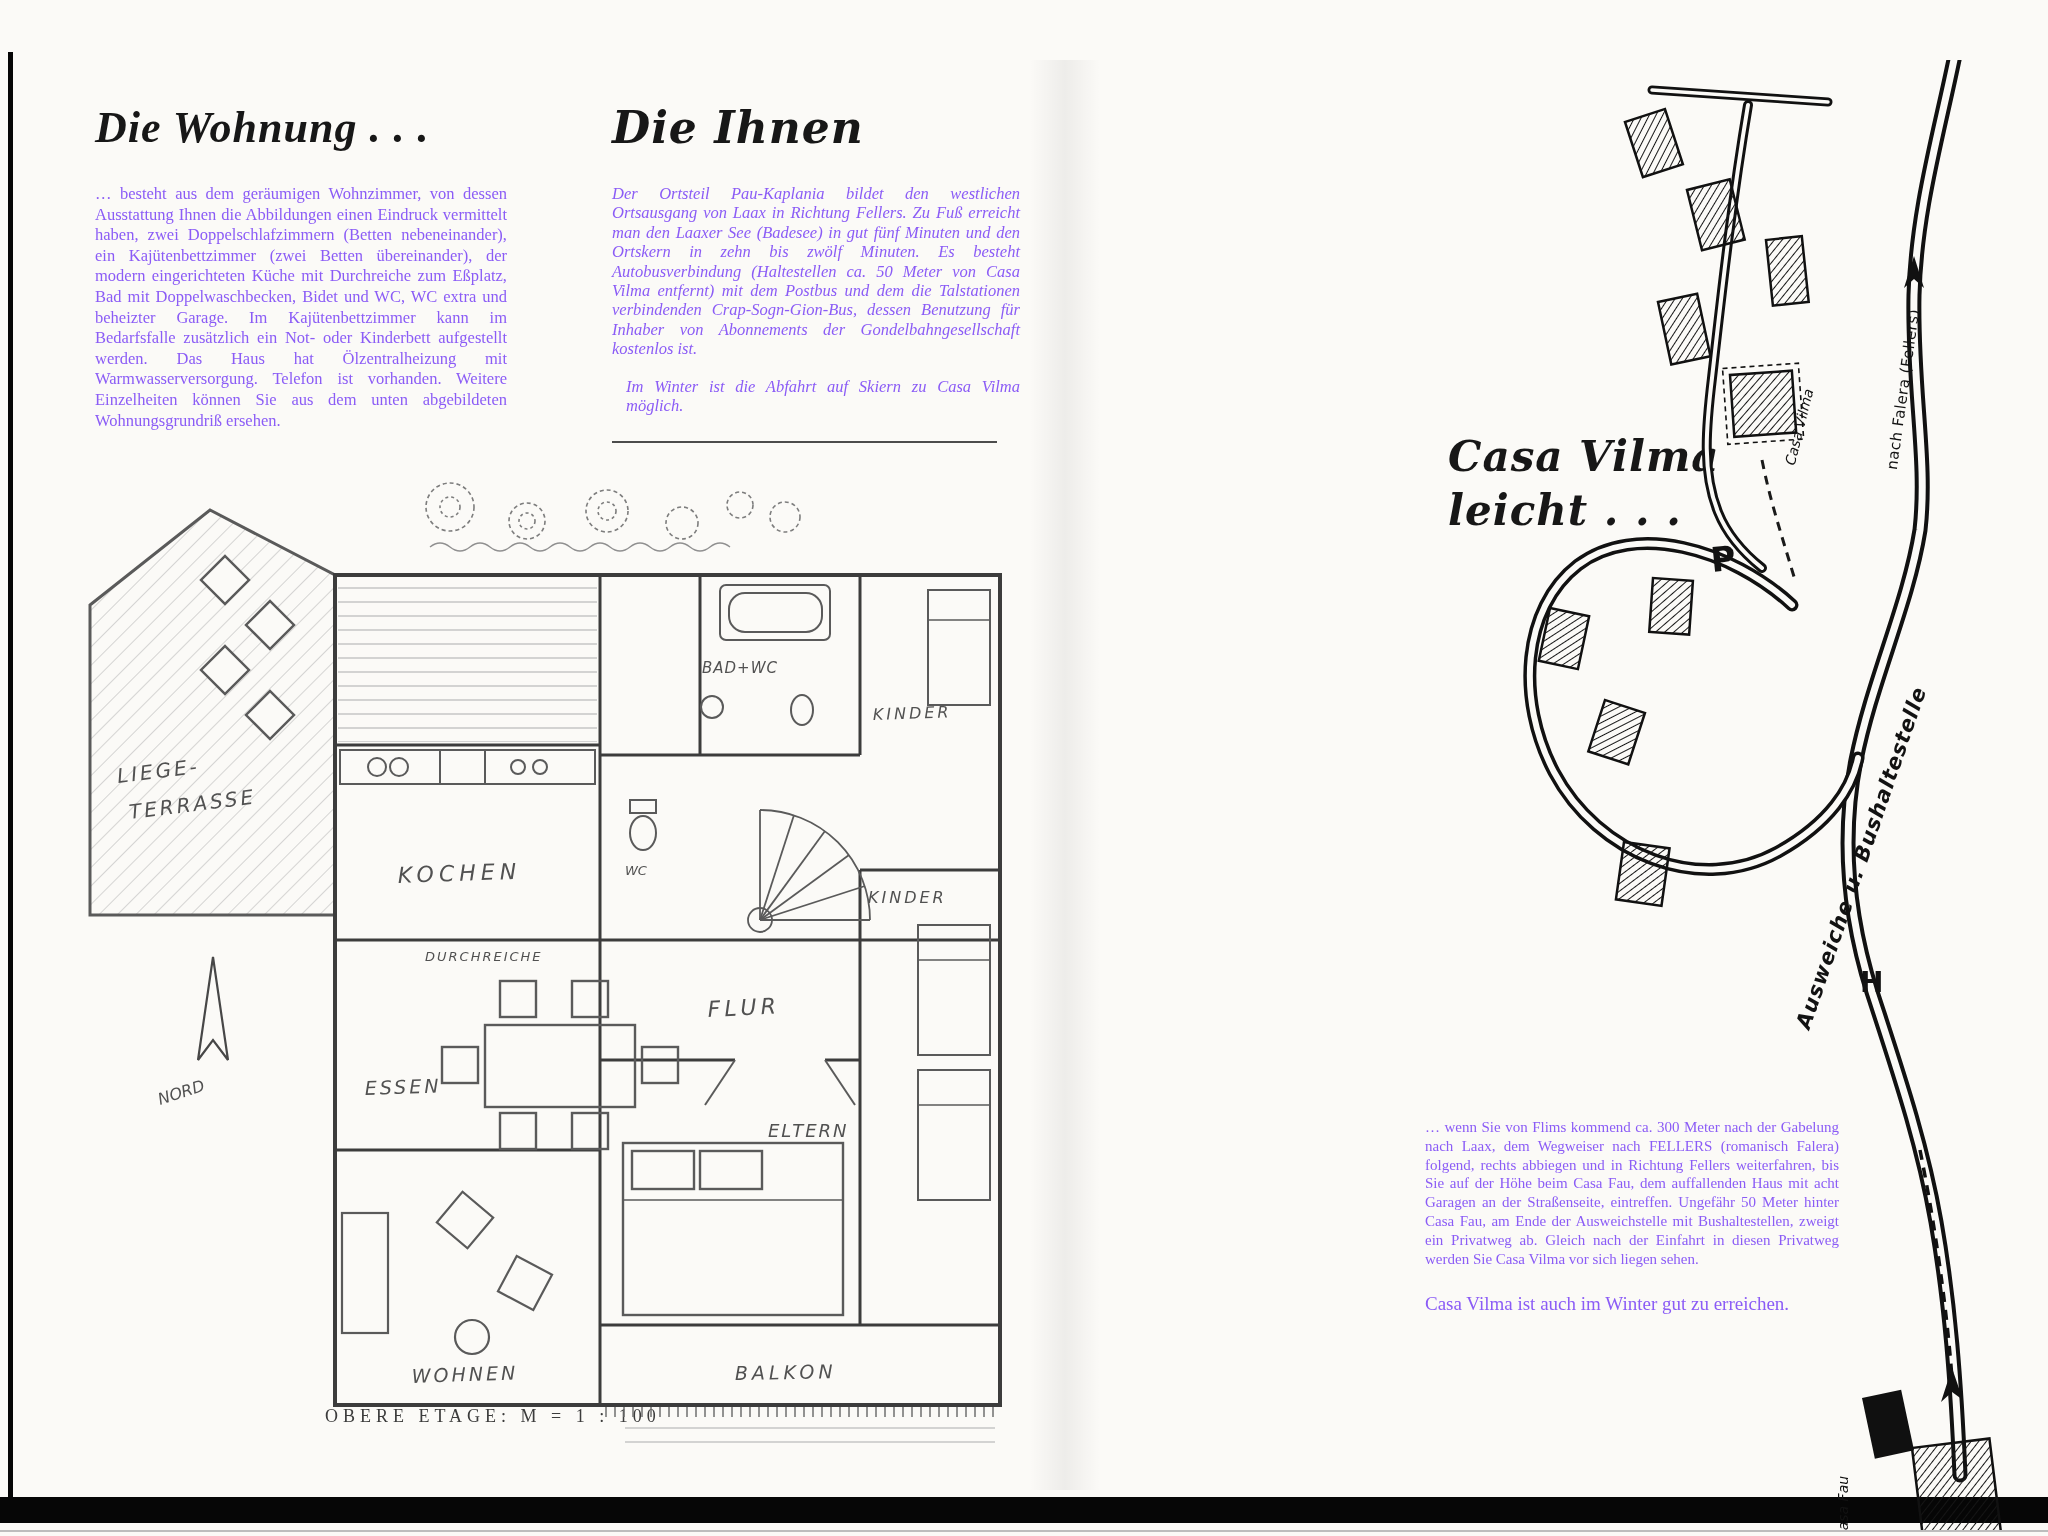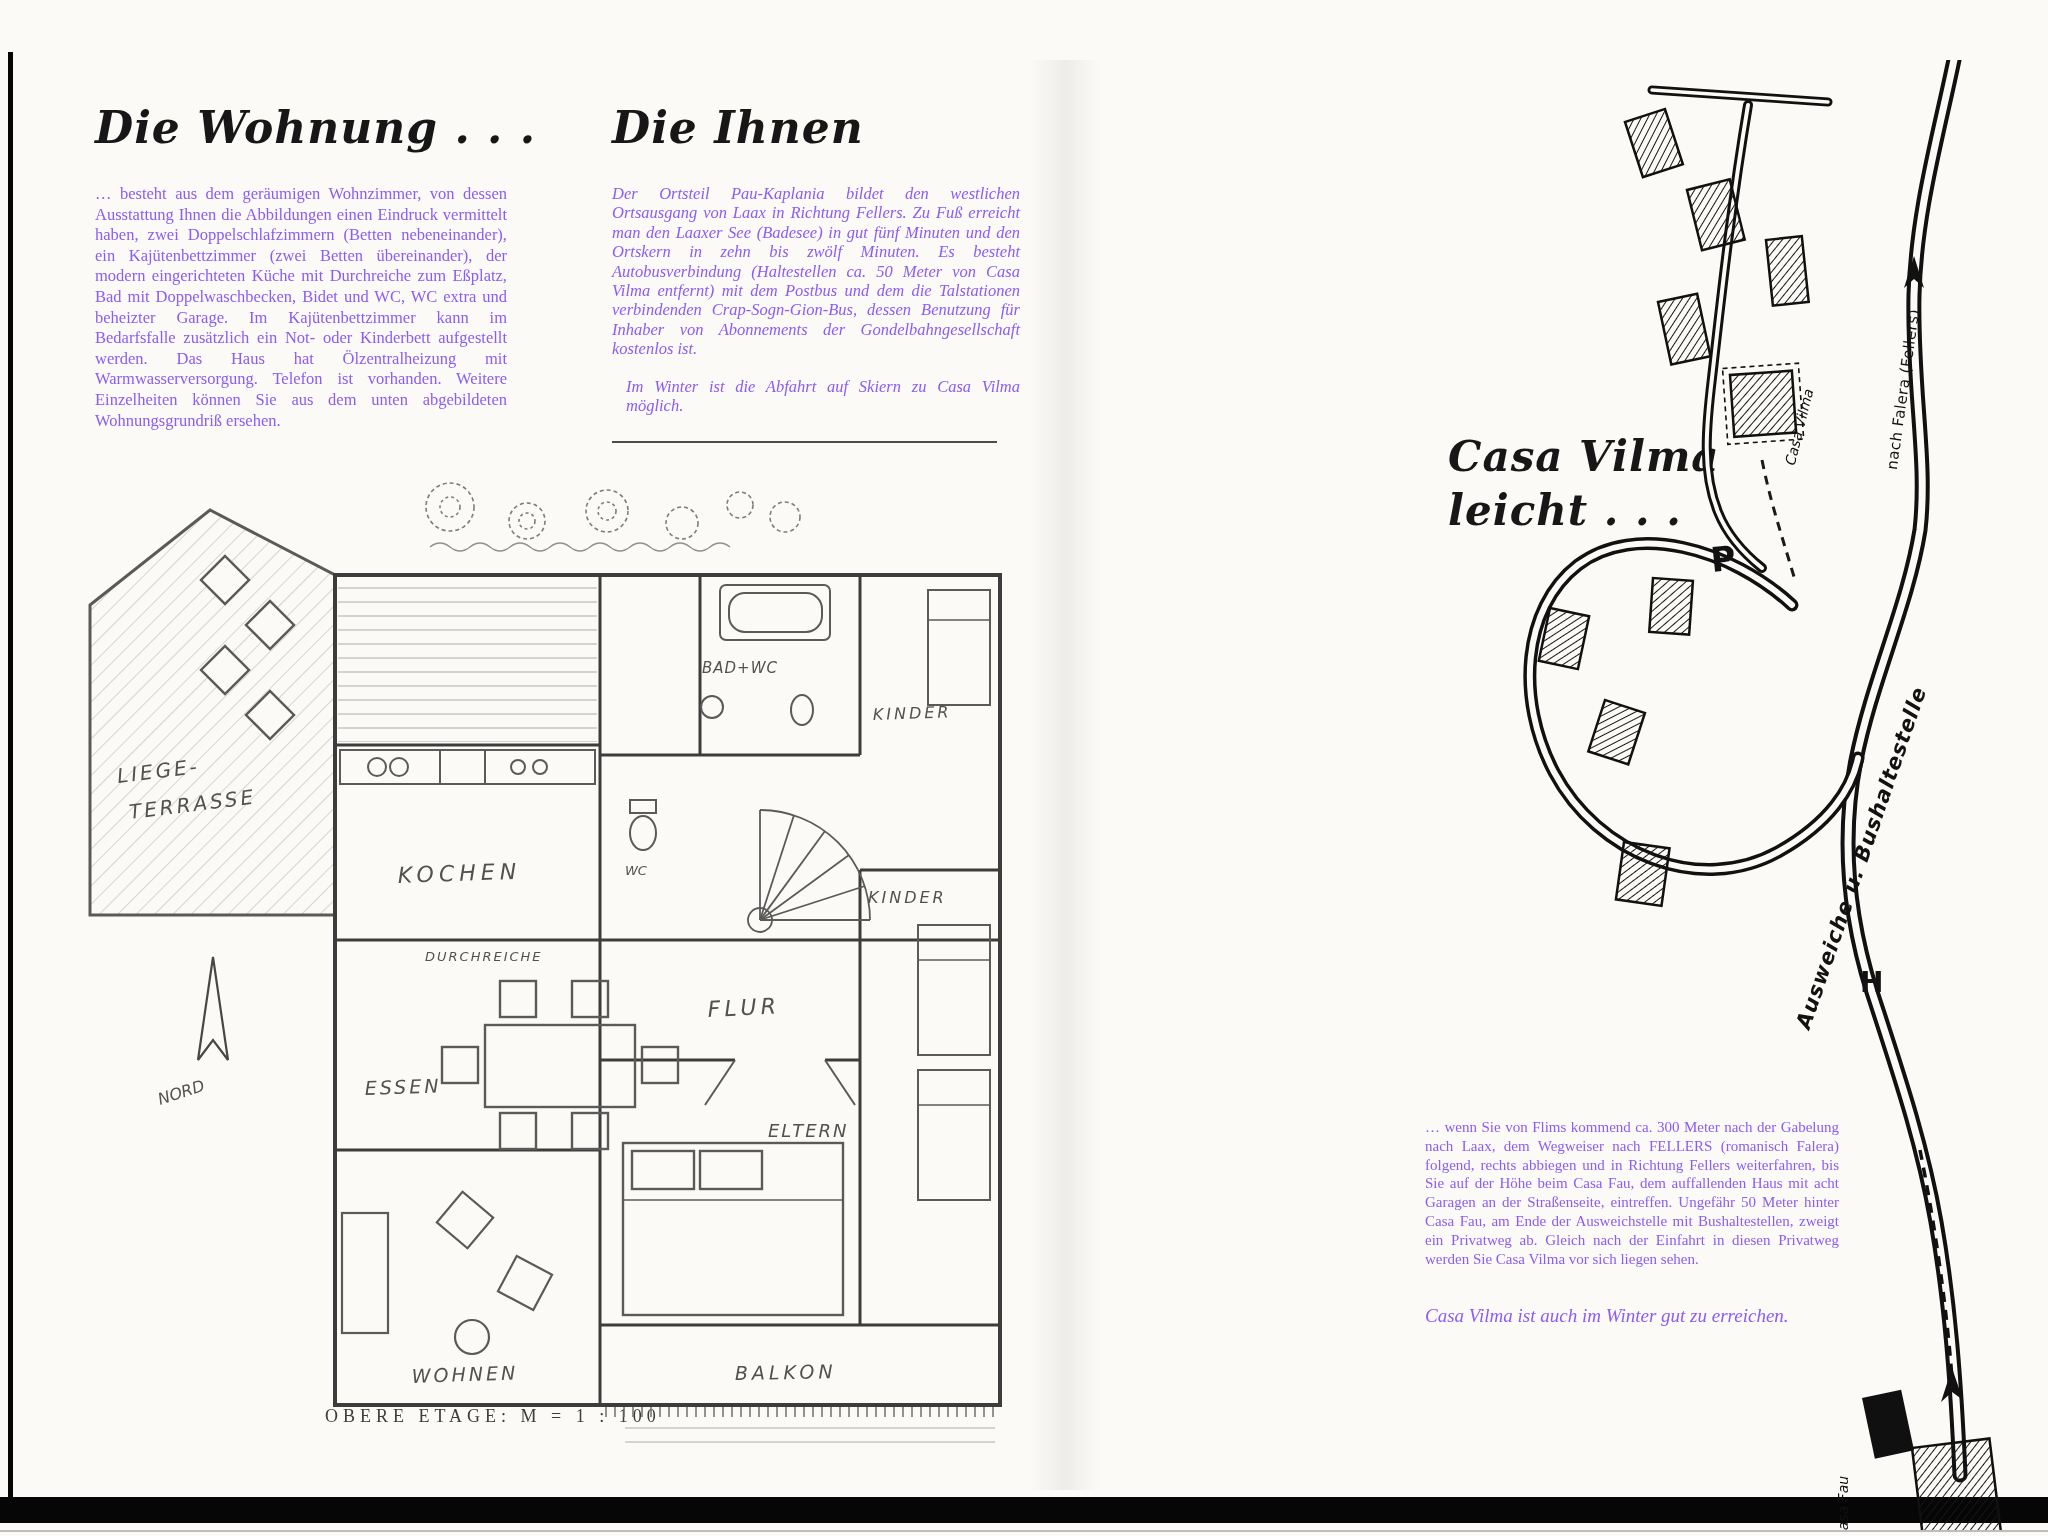--- a/index.html
+++ b/index.html
@@ -20,37 +20,37 @@
 </head>
 <body>
 
 <div id="page">
 
   <div class="abs blackbar" style="left:8px;top:52px;width:5px;height:1450px;"></div>
   <div class="abs blackbar" style="left:0;top:1497px;width:2048px;height:26px;"></div>
   <div class="abs" style="left:0;top:1530px;width:2048px;height:2px;background:#bdbdbd;"></div>
   <div class="abs gutter" style="left:1030px;top:60px;width:70px;height:1430px;"></div>
 
-  <div class="abs head" style="left:95px;top:102px;font-size:44px;">Die Wohnung . . .</div>
+  <div class="abs head" style="left:95px;top:102px;font-size:44px;font-family:Liberation Serif, serif;">Die Wohnung . . .</div>
   <div class="abs body-text" style="left:95px;top:184px;width:412px;font-size:16.5px;line-height:20.6px;">… besteht aus dem geräumigen Wohnzimmer, von dessen Ausstattung Ihnen die Abbildungen einen Eindruck vermittelt haben, zwei Doppelschlafzimmern (Betten nebeneinander), ein Kajütenbettzimmer (zwei Betten übereinander), der modern eingerichteten Küche mit Durchreiche zum Eßplatz, Bad mit Doppelwaschbecken, Bidet und WC, WC extra und beheizter Garage. Im Kajütenbettzimmer kann im Bedarfsfalle zusätzlich ein Not- oder Kinderbett aufgestellt werden. Das Haus hat Ölzentralheizung mit Warmwasserversorgung. Telefon ist vorhanden. Weitere Einzelheiten können Sie aus dem unten abgebildeten Wohnungsgrundriß ersehen.</div>
 
   <div class="abs head" style="left:612px;top:102px;font-size:44px;">Die Ihnen</div>
   <div class="abs" style="left:612px;top:184px;width:408px;font-style:italic;">
     <div class="body-text" style="font-size:16.5px;line-height:19.4px;">Der Ortsteil Pau-Kaplania bildet den westlichen Ortsausgang von Laax in Richtung Fellers. Zu Fuß erreicht man den Laaxer See (Badesee) in gut fünf Minuten und den Ortskern in zehn bis zwölf Minuten. Es besteht Autobusverbindung (Haltestellen ca. 50 Meter von Casa Vilma entfernt) mit dem Postbus und dem die Talstationen verbindenden Crap-Sogn-Gion-Bus, dessen Benutzung für Inhaber von Abonnements der Gondelbahngesellschaft kostenlos ist.</div>
     <div class="body-text" style="font-size:16.5px;line-height:19.4px;margin-top:18px;margin-left:14px;">Im Winter ist die Abfahrt auf Skiern zu Casa Vilma möglich.</div>
     <hr class="rule" style="margin:26px 0 0 0;width:385px;">
   </div>
 
   <div class="abs" style="left:1448px;top:430px;">
     <div class="head" style="font-size:42px;line-height:54px;">Casa Vilma</div>
     <div class="head" style="font-size:42px;line-height:54px;">leicht . . .</div>
   </div>
   <div class="abs" style="left:1425px;top:1118px;width:414px;">
     <div class="body-text" style="font-size:15px;line-height:18.8px;filter:blur(0.65px);">… wenn Sie von Flims kommend ca. 300 Meter nach der Gabelung nach Laax, dem Wegweiser nach FELLERS (romanisch Falera) folgend, rechts abbiegen und in Richtung Fellers weiterfahren, bis Sie auf der Höhe beim Casa Fau, dem auffallenden Haus mit acht Garagen an der Straßenseite, eintreffen. Ungefähr 50 Meter hinter Casa Fau, am Ende der Ausweichstelle mit Bushaltestellen, zweigt ein Privatweg ab. Gleich nach der Einfahrt in diesen Privatweg werden Sie Casa Vilma vor sich liegen sehen.</div>
-    <div class="body-text" style="font-size:19px;line-height:24px;margin-top:36px;font-style:italic;">Casa Vilma ist auch im Winter gut zu erreichen.</div>
+    <div class="body-text" style="font-size:19px;line-height:24px;margin-top:24px;">Casa Vilma ist auch im Winter gut zu erreichen.</div>
   </div>
 
   <div class="abs caption" style="left:325px;top:1406px;font-size:18px;">OBERE ETAGE: M = 1 : 100</div>
 
   <svg class="abs" style="left:80px;top:455px;filter:blur(0.3px);" width="940" height="995" viewBox="0 0 940 995">
     <defs>
       <pattern id="hlines" width="8" height="14" patternUnits="userSpaceOnUse">
         <line x1="0" y1="7" x2="8" y2="7" stroke="#b8b8b8" stroke-width="1.2"></line>
       </pattern>
       <pattern id="vlines" width="9" height="12" patternUnits="userSpaceOnUse">

